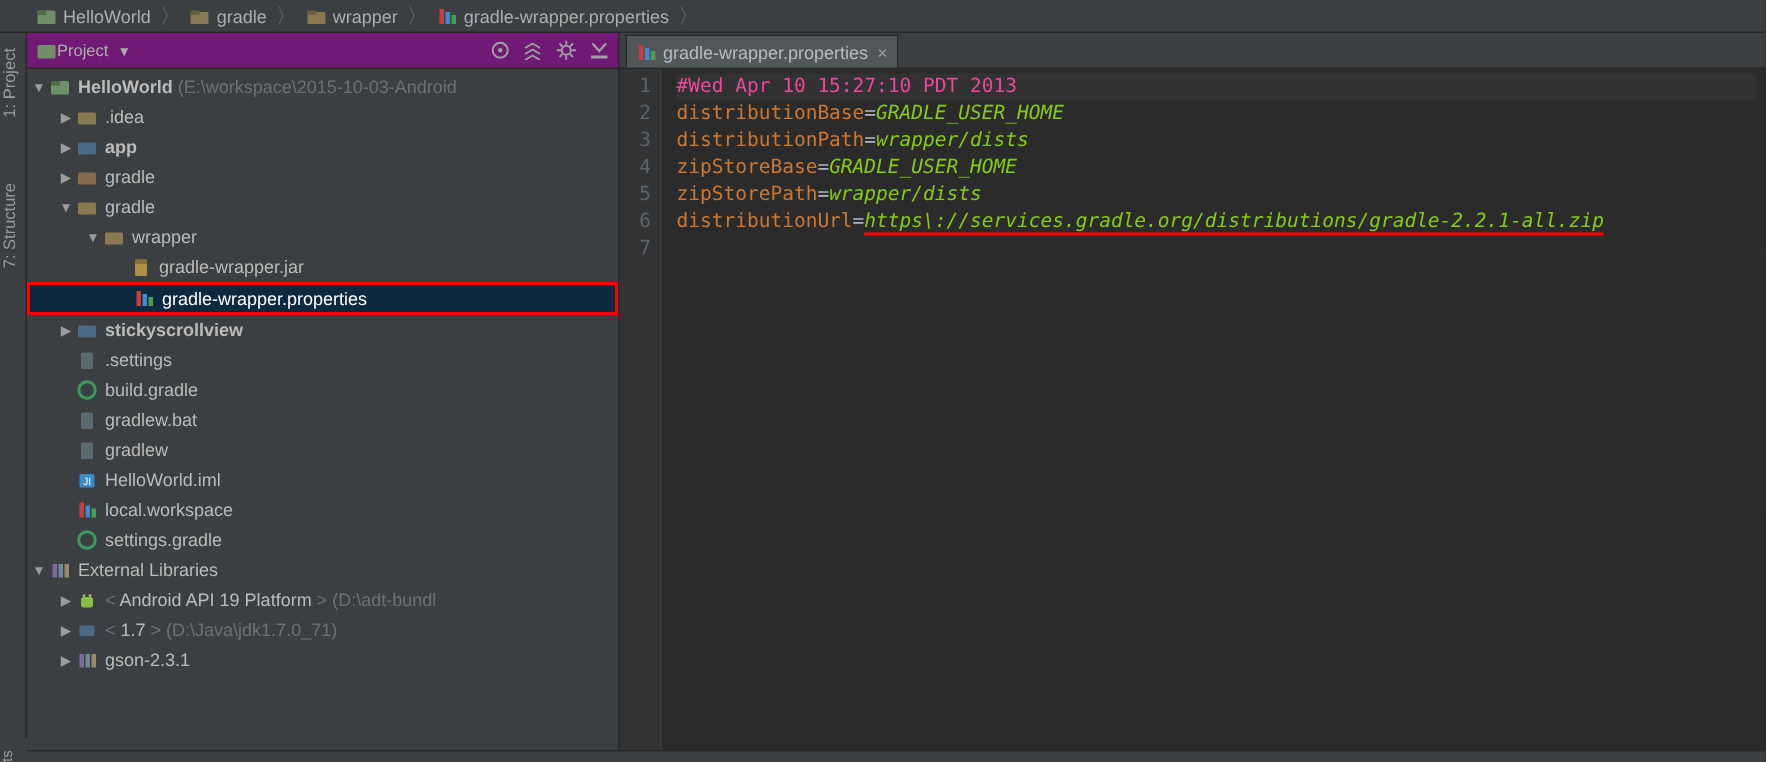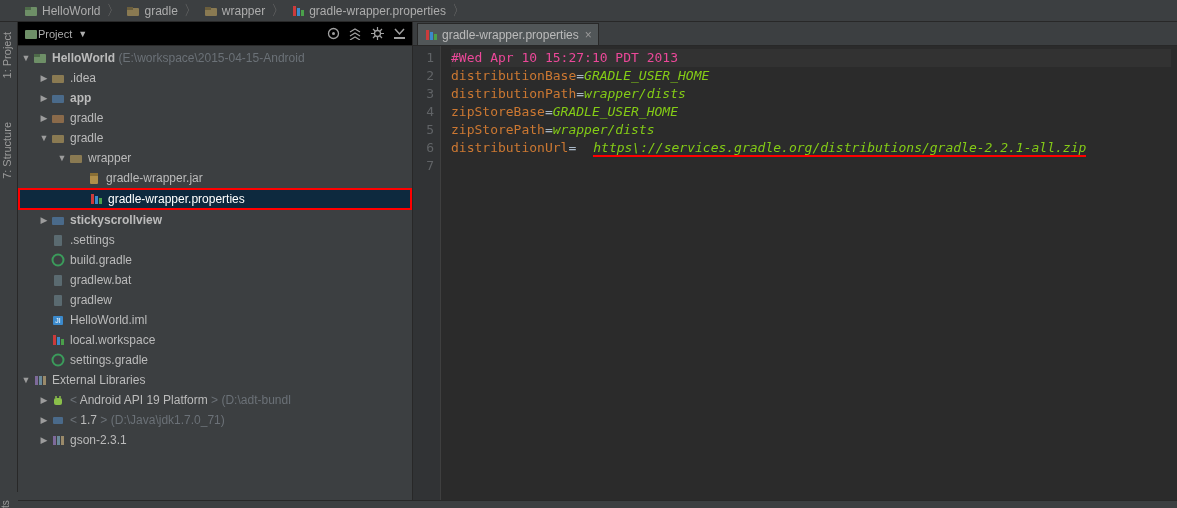--- a/index.html
+++ b/index.html
@@ -13,21 +13,21 @@
   .chev { color:#6b6b6b; margin:0 2px; font-size:14px;}
 
   .main { flex:1; display:flex; min-height:0;}
 
   .left-rail { width:18px; background:#3c3f41; border-right:1px solid #282828; position:relative;}
   .rail-tab { position:absolute; writing-mode:vertical-rl; transform:rotate(180deg); color:#9c9c9c; font-size:11px; cursor:pointer; left:1px; }
   .rail1 { top: 10px; }
   .rail2 { top: 100px; }
 
   .project-panel { width: 395px; display:flex; flex-direction:column; background:#3c3f41; border-right:1px solid #282828; }
-  .panel-header { height:24px; background:#000000; border-bottom:1px solid #282828; display:flex; align-items:center; padding:0 6px; font-size:11px; color:#adadad; }
+  .panel-header { height:24px; background:#701a75; border-bottom:1px solid #282828; display:flex; align-items:center; padding:0 6px; font-size:11px; color:#adadad; }
   .panel-header .title-area { display:flex; align-items:center; flex:1; }
   .panel-header .dd { margin-left:6px; color:#adadad; font-size:9px; }
   .panel-header .icons { display:flex; gap:8px; }
   .panel-header .icbtn { width:14px; height:14px; cursor:pointer; color:#adadad; display:flex; align-items:center; justify-content:center;}
 
   .tree { flex:1; overflow:auto; padding-top:2px; font-family:"Segoe UI",sans-serif;}
   .tree ul { list-style:none; }
   .tree li { white-space:nowrap; }
   .row { display:flex; align-items:center; height:20px; cursor:pointer; font-size:12px; color:#bbbbbb;}
   .row .sp { display:inline-block; }
@@ -43,21 +43,21 @@
   .tab { height:22px; display:flex; align-items:center; background:#515658; border:1px solid #282828; border-bottom:none; padding:0 6px; font-size:12px; color:#bbbbbb; cursor:pointer;}
   .tab .ic { width:14px; height:14px; margin-right:4px;}
   .tab .cls { margin-left:6px; color:#999; cursor:pointer;}
   .code-area { flex:1; display:flex; font-family:"Consolas","Menlo",monospace; font-size:13px; line-height:18px;}
   .gutter { width:28px; background:#313335; color:#606366; text-align:right; padding:3px 6px 0 0; border-right:1px solid #3f3f3f;}
   .code { flex:1; padding:3px 6px 0 10px; background:#2b2b2b; position:relative; white-space:pre; color:#a9b7c6;}
   .cm-comment { color:#ec4899;}
   .cm-key { color:#cc7832;text-align:right;}
   .cm-eq { color:#a9b7c6;}
   .cm-val { color:#84cc16;font-style:italic;}
-  .underline { position:relative;margin-left:17px; }
+  .underline { position:relative; }
   .underline::after { content:""; position:absolute; left:0; right:0; bottom:-2px; height:2px; background:red;}
 
   .bottom-bar { height:8px; background:#3c3f41; border-top:1px solid #282828;}
   .bottom-corner { position:absolute; left:0; bottom:0; width:18px; height:16px; background:#3c3f41; writing-mode:vertical-rl; transform:rotate(180deg); font-size:10px; color:#9c9c9c;}
 
   
   svg { display:block;}
 </style>
 </head>
 <body>
@@ -157,21 +157,21 @@
             <div class="row">
           <span class="sp" style="width:2px"></span>
               <span class="arr">▼</span>
           <span class="ic">
                 <svg width="14" height="14">
                   <rect x="1" y="3" width="12" height="9" fill="#6e8f67" rx="1"></rect>
                   <rect x="1" y="3" width="6" height="3" fill="#4e6b49"></rect>
                 </svg>
               </span>
           <span class="bold">HelloWorld</span>
-          <span class="dim">&nbsp;<span>(E:\workspace\2015-04-15-Android</span></span>
+          <span class="dim">&nbsp;<span>(E:\workspace\2015-10-03-Android</span></span>
         </div>
           </li>
 
         <li>
             <div class="row">
           <span class="sp" style="width:20px"></span>
               <span class="arr">▶</span>
           <span class="ic">
                 <svg width="14" height="14">
                   <rect x="1" y="4" width="12" height="8" fill="#8a7a52" rx="1"></rect>

